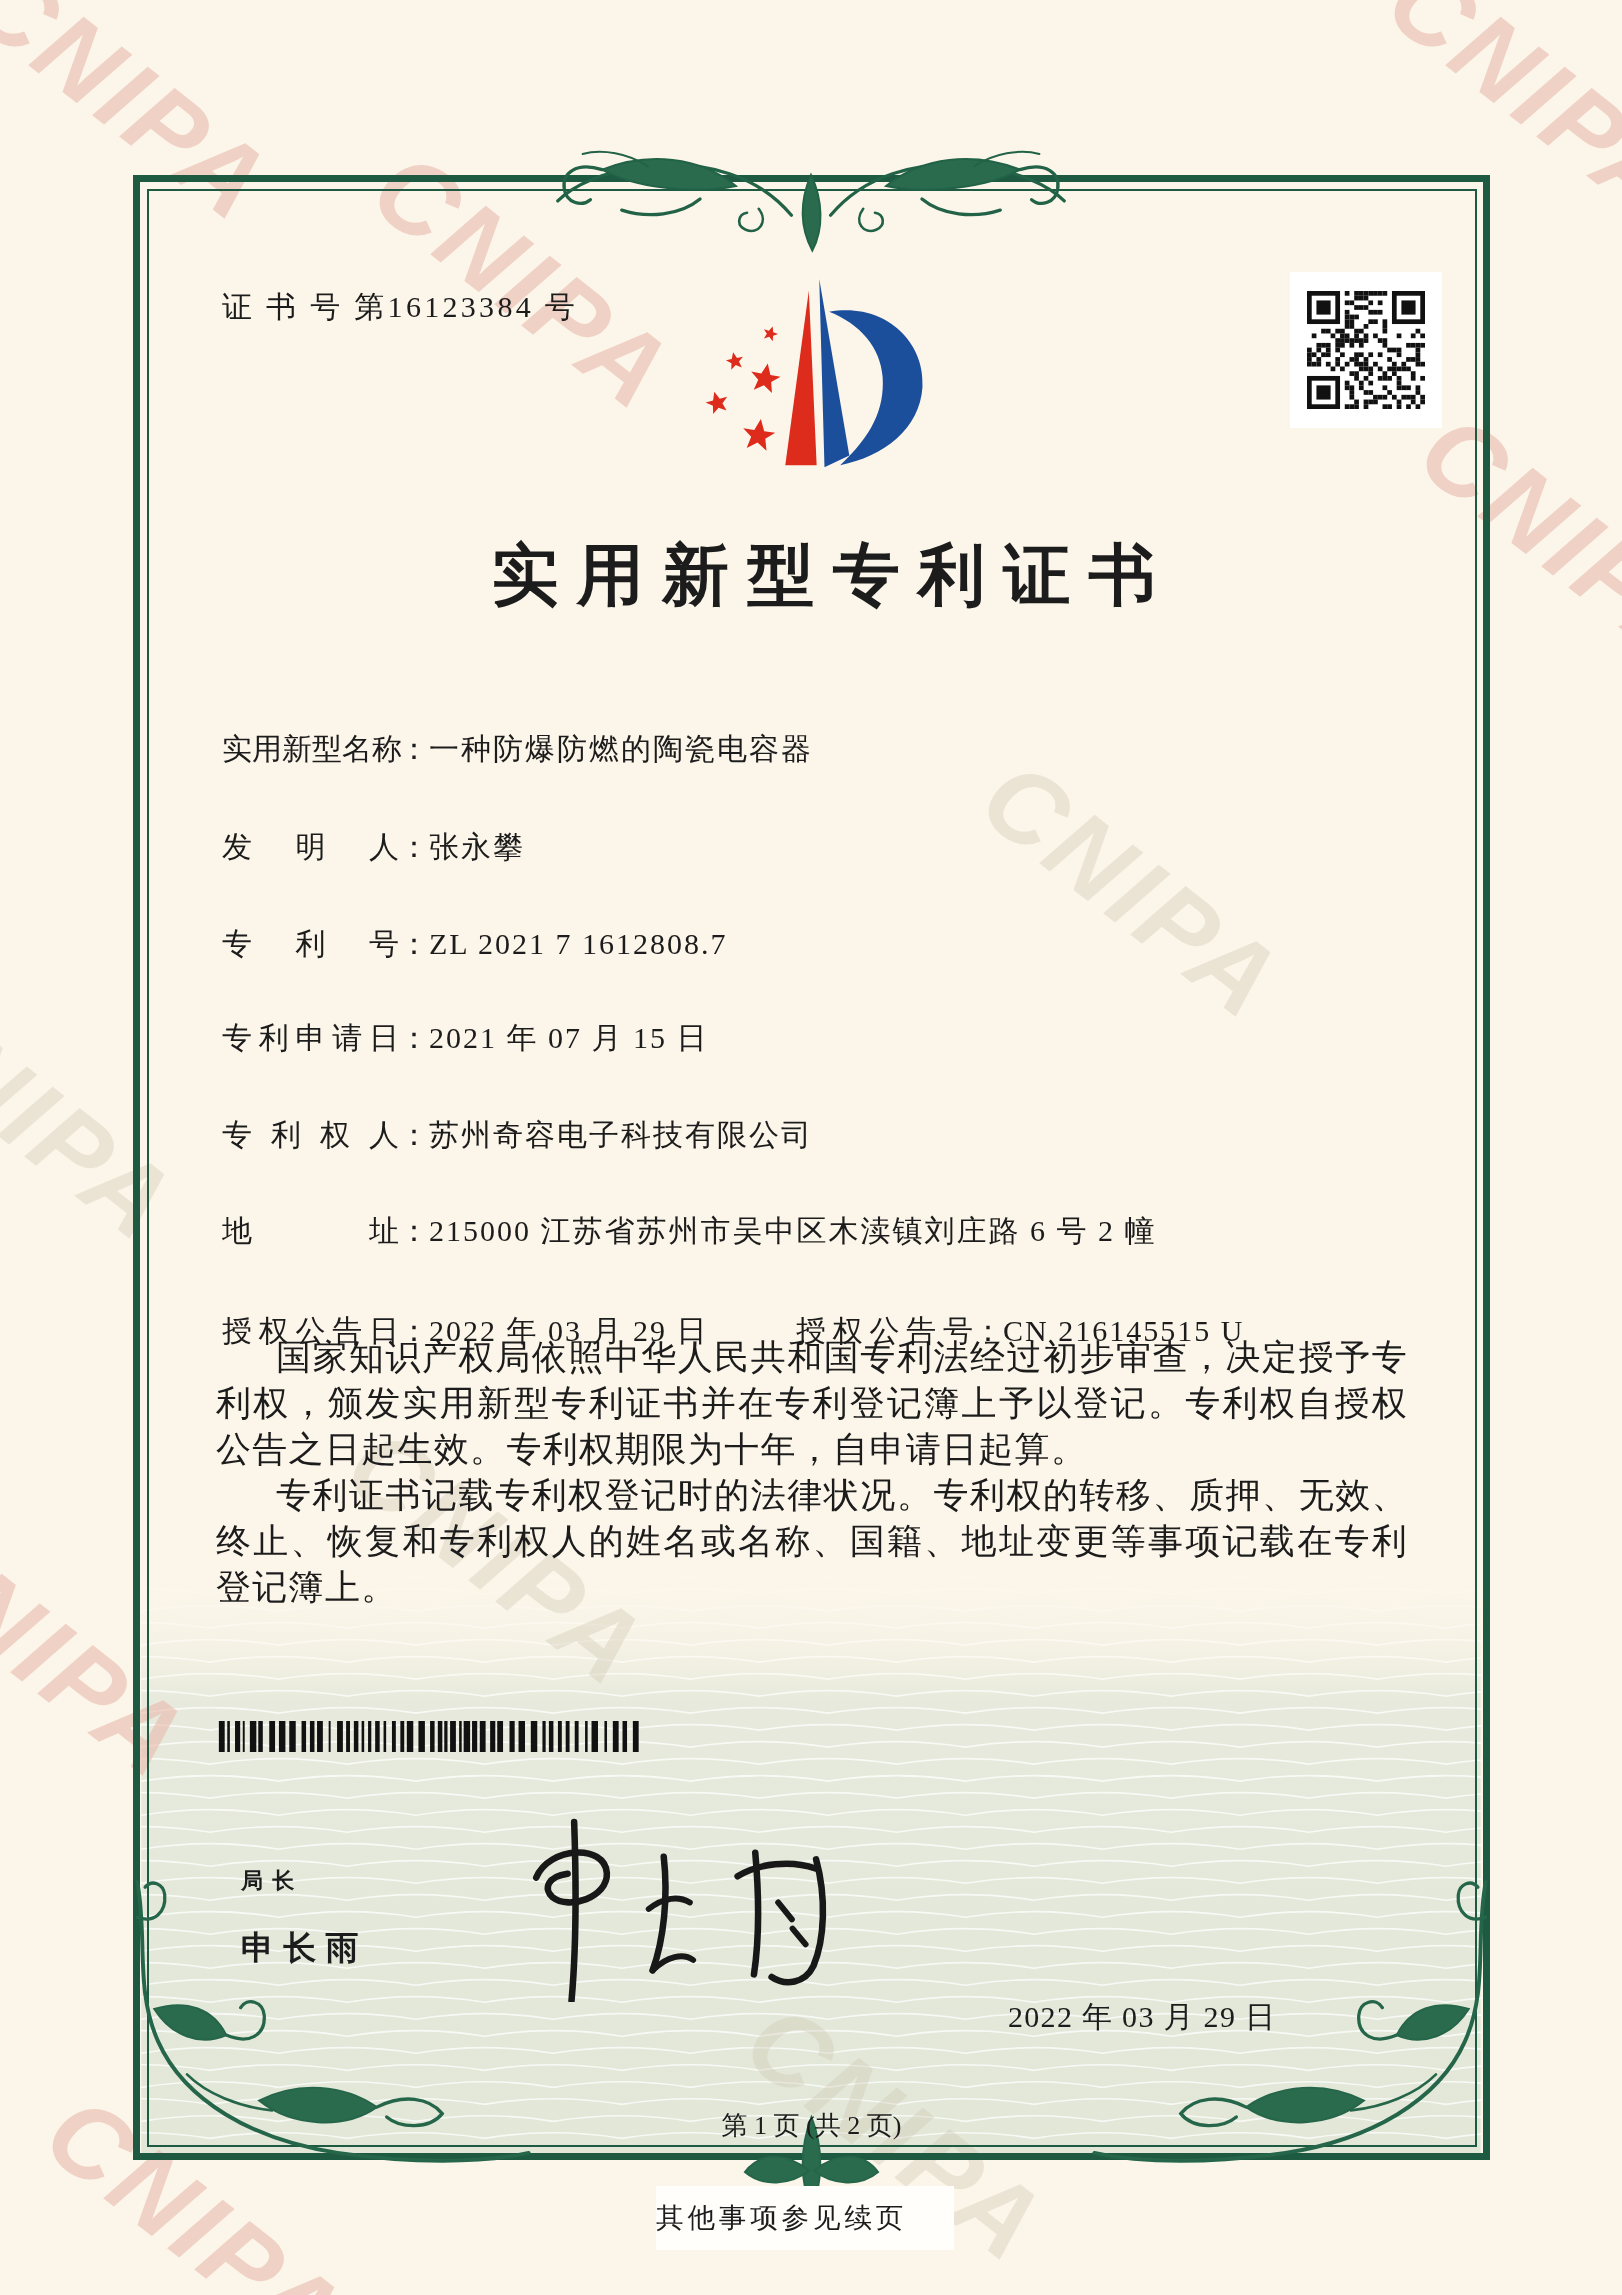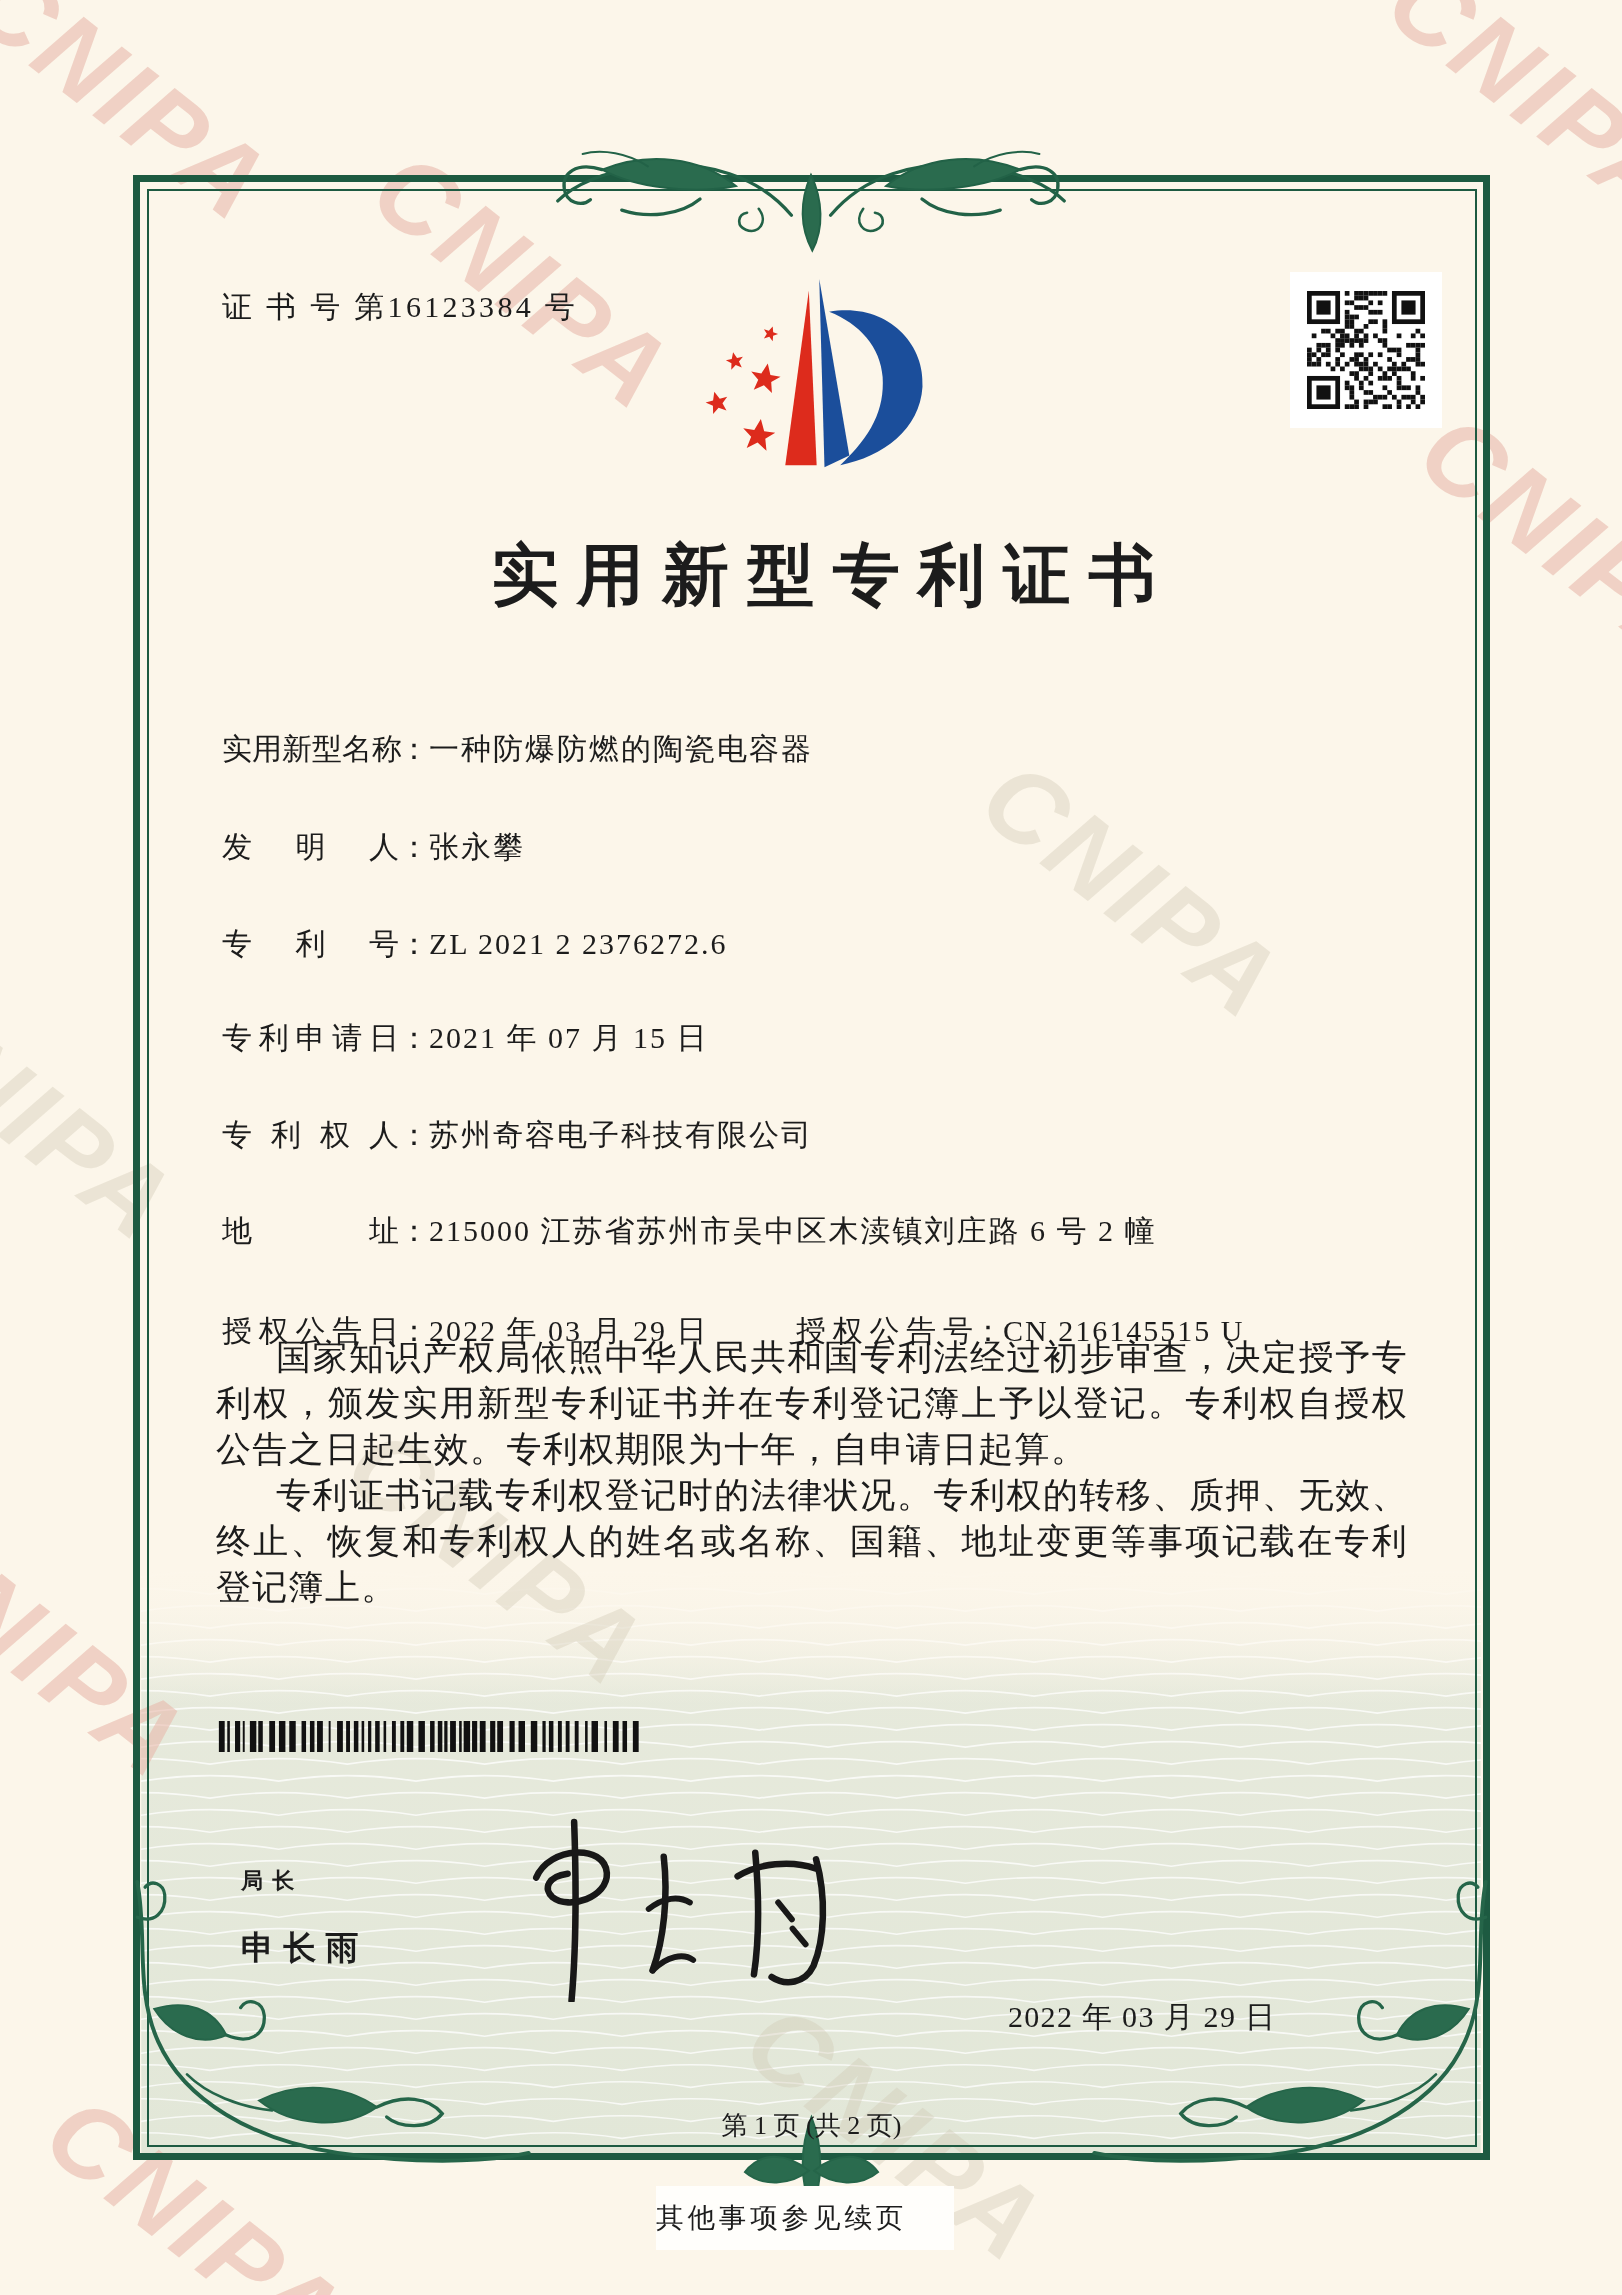--- a/index.html
+++ b/index.html
@@ -410,21 +410,21 @@
 
   <h1 class="title">实用新型专利证书</h1>
 
   <div class="row" style="top:684px">
     <span class="flabel">实用新型名称</span><span class="fcolon">：</span><span class="fvalue">一种防爆防燃的陶瓷电容器</span>
   </div>
   <div class="row" style="top:782px">
     <span class="flabel">发明人</span><span class="fcolon">：</span><span class="fvalue">张永攀</span>
   </div>
   <div class="row" style="top:879px">
-    <span class="flabel">专利号</span><span class="fcolon">：</span><span class="fvalue">ZL 2021 2 2376272.6</span>
+    <span class="flabel">专利号</span><span class="fcolon">：</span><span class="fvalue">ZL 2021 7 1612808.7</span>
   </div>
   <div class="row" style="top:973px">
     <span class="flabel">专利申请日</span><span class="fcolon">：</span><span class="fvalue">2021 年 07 月 15 日</span>
   </div>
   <div class="row" style="top:1070px">
     <span class="flabel">专利权人</span><span class="fcolon">：</span><span class="fvalue">苏州奇容电子科技有限公司</span>
   </div>
   <div class="row" style="top:1166px">
     <span class="flabel">地址</span><span class="fcolon">：</span><span class="fvalue">215000 江苏省苏州市吴中区木渎镇刘庄路 6 号 2 幢</span>
   </div>

